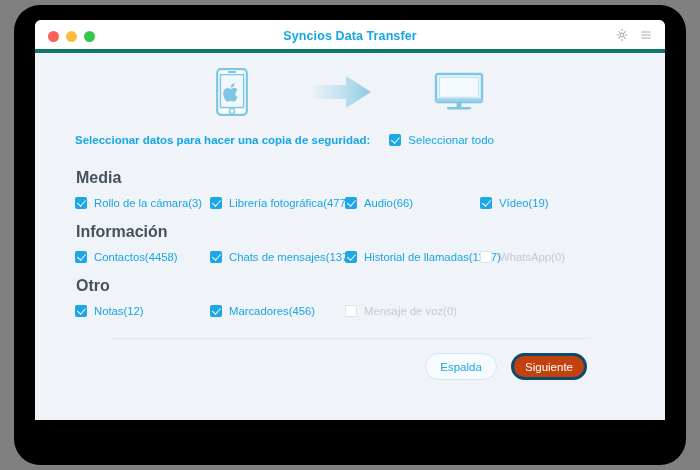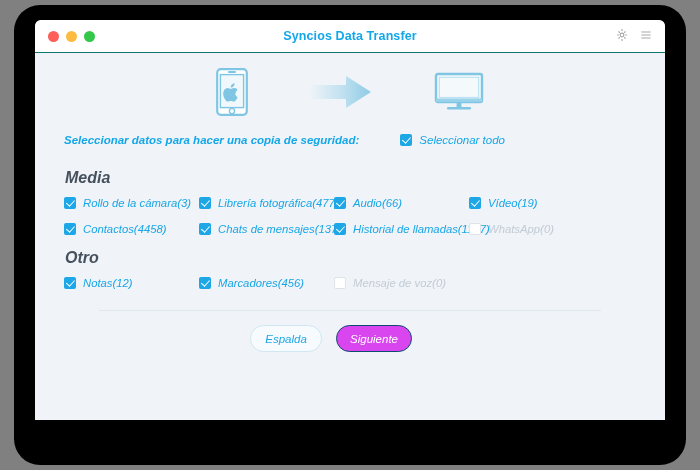--- a/index.html
+++ b/index.html
@@ -38,21 +38,21 @@
     border-radius: 6px 6px 0 0;
     overflow: hidden;
   }
 
   
   #titlebar {
     position: relative;
     height: 33px;
     background: #ffffff;
     border-radius: 6px 6px 0 0;
-    border-bottom: 1px solid #0f766e;
+    border-bottom: 4px solid #0f766e;
   }
 
   #traffic-lights {
     position: absolute;
     left: 13px;
     top: 11px;
     display: flex;
     gap: 7px;
   }
   .light {
@@ -90,22 +90,21 @@
     display: flex;
     align-items: center;
     justify-content: center;
     gap: 62px;
     padding-top: 6px;
   }
   .hero-item { line-height: 0; }
 
   
   #content {
-    padding: 0 29px;
-    font-style: italic;
+    padding: 0 40px;
   }
 
   #select-bar {
     display: flex;
     align-items: center;
     height: 26px;
     margin-top: 2px;
   }
   #select-prompt {
     font-size: 11.5px;
@@ -186,21 +185,21 @@
 
   
   #divider {
     margin: 21px 35px 0 35px;
     height: 1px;
     background: #dfe8ee;
   }
 
   #footer {
     display: flex;
-    justify-content: center;
+    justify-content: flex-end;
     align-items: center;
     gap: 14px;
     padding: 14px 38px 0 0;
   }
   .btn {
     font-family: "Liberation Sans", sans-serif;
     font-size: 11.5px;
     border-radius: 15px;
     height: 27px;
     display: flex;
@@ -210,23 +209,23 @@
     user-select: none;
   }
   #back-button {
     width: 72px;
     background: #f7fbfd;
     color: #1ea7e6;
     border: 1px solid #cfe6f3;
   }
   #next-button {
     width: 76px;
-    background: #d946ef;
+    background: #c2410c;
     color: #ffffff;
-    border: 1px solid #0c4a6e;
+    border: 3px solid #0c4a6e;
   }
 </style>
 </head>
 <body>
 
 <div id="device-bezel"></div>
 
 <div id="app-window">
 
   <div id="titlebar">
@@ -315,20 +314,21 @@
               <span class="cb"></span>
               <span class="item-label">Audio(66)</span>
             </div>
             <div class="item">
               <span class="cb"></span>
               <span class="item-label">Vídeo(19)</span>
             </div>
           </div>
         </div>
         <div class="group">
+          <div class="group-title">Información</div>
           <div class="group-rows">
             <div class="item">
               <span class="cb"></span>
               <span class="item-label">Contactos(4458)</span>
             </div>
             <div class="item">
               <span class="cb"></span>
               <span class="item-label">Chats de mensajes(137)</span>
             </div>
             <div class="item">

